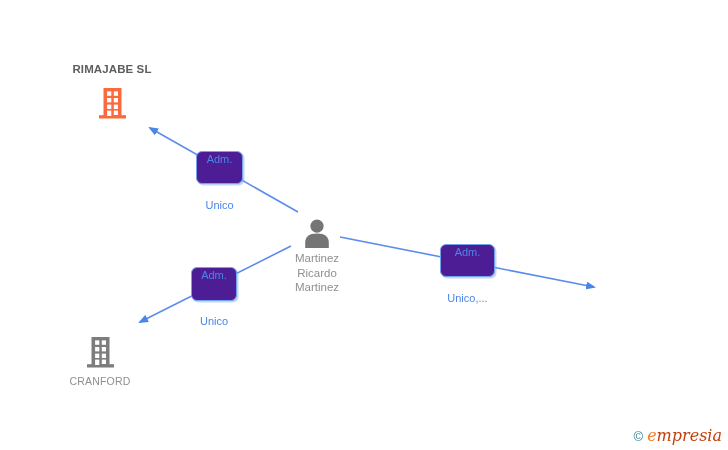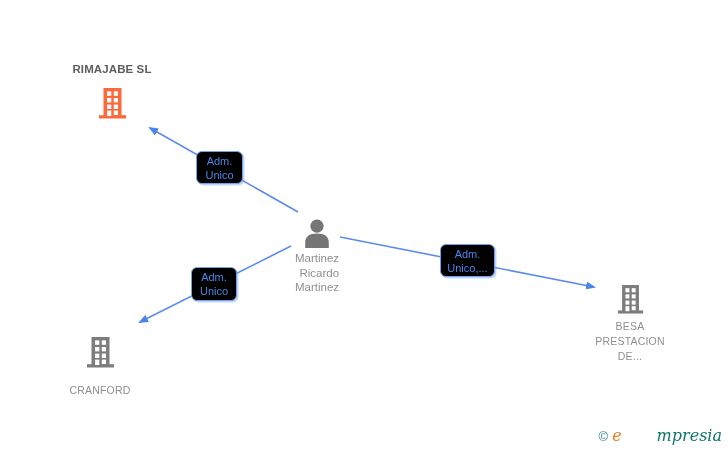--- a/index.html
+++ b/index.html
@@ -13,46 +13,46 @@
   #node-rimajabe { left:37px; top:62px;  width:150px; }
   #node-person   { left:242px; top:219px; width:150px; }
   #node-cranford { left:25px;  top:337px; width:150px; }
   #node-besa     { left:555px; top:285px; width:150px; }
 
   .company-label { text-align:center; color:#8f8f8f; font-size:10.5px; line-height:15px; letter-spacing:0.2px; }
   .company-label.bold { color:#5e5e5e; font-weight:bold; font-size:11.5px; line-height:14px; letter-spacing:0.1px; }
   .icon-building { display:block; margin-top:6px; }
   #node-rimajabe .icon-building { margin-top:12px; }
   #node-cranford .icon-building, #node-besa .icon-building { margin-top:0; }
-  #node-cranford .company-label { margin-top:15px; }
+  #node-cranford .company-label { margin-top:6px; }
   #node-besa .company-label { margin-top:5px; }
   .building-orange { color:#fa6a3d; }
   .building-gray   { color:#7d7d7d; }
 
   .person-icon { color:#757575; display:block; }
-  .person-label { margin-top:3px; text-align:right; color:#909090; font-size:11.5px; line-height:14.5px; }
+  .person-label { margin-top:3px; text-align:center; color:#909090; font-size:11.5px; line-height:14.5px; }
 
   .edge-label {
     position:absolute; z-index:3; box-sizing:border-box;
-    background:#000000; border:1.6px solid #74a2ee; border-radius:6px;
+    background:#4c1d95; border:1.6px solid #74a2ee; border-radius:6px;
     box-shadow:1.5px 1.5px 0 rgba(116,162,238,0.45);
     color:#4a86e8; font-size:11px; line-height:14px; text-align:center;
-    display:flex; flex-direction:column; justify-content:center;
+    display:flex; flex-direction:column; gap:32px;
   }
   #edge-label-top   { left:196px; top:151px; width:47px; height:33px; }
   #edge-label-left  { left:191px; top:267px; width:46px; height:34px; }
   #edge-label-right { left:440px; top:244px; width:55px; height:33px; }
 
   .brand-logo {
     position:absolute; right:6px; bottom:4px; z-index:2; cursor:pointer;
     font-family:"DejaVu Serif", serif; font-style:italic; font-size:16px; line-height:18px;
   }
   .brand-logo .copy { color:#2e7e8f; font-style:normal; font-size:13px; margin-right:4px; font-family:"Liberation Sans", sans-serif; }
   .brand-logo .e    { color:#f07c21; }
-  .brand-logo .rest { color:#0f766e;margin-left:35px; }
+  .brand-logo .rest { color:#c2410c; }
 </style>
 </head>
 <body>
 
 <div class="canvas">
 
   <svg class="edges" width="728" height="450" viewBox="0 0 728 450">
     <defs>
       <marker id="arrow" viewBox="0 0 10 8" markerWidth="10" markerHeight="8" refX="8" refY="4" orient="auto" markerUnits="userSpaceOnUse">
         <path d="M0,0 L10,4 L0,8 z" fill="#4a86e8"></path>
@@ -102,39 +102,20 @@
       <rect x="8.1" y="16.6" width="4.2" height="4.4" fill="#fff"></rect>
       <rect x="14.8" y="16.6" width="4.2" height="4.4" fill="#fff"></rect>
       <rect x="8.1" y="22.6" width="4.2" height="5.4" fill="#fff"></rect>
       <rect x="14.8" y="22.6" width="4.2" height="4.4" fill="#fff"></rect>
     </svg>
     <div class="company-label">
       <div>CRANFORD</div>
     </div>
   </div>
 
-  <div class="node" id="node-besa">
-    <svg class="icon-building building-gray" width="27" height="29" viewBox="0 0 27 31">
-      <rect x="4.5" y="0" width="18" height="28" fill="currentColor"></rect>
-      <rect x="0" y="27.2" width="27" height="3.3" fill="currentColor"></rect>
-      <rect x="8.1" y="3.4" width="4.2" height="4.4" fill="#fff"></rect>
-      <rect x="14.8" y="3.4" width="4.2" height="4.4" fill="#fff"></rect>
-      <rect x="8.1" y="10.0" width="4.2" height="4.4" fill="#fff"></rect>
-      <rect x="14.8" y="10.0" width="4.2" height="4.4" fill="#fff"></rect>
-      <rect x="8.1" y="16.6" width="4.2" height="4.4" fill="#fff"></rect>
-      <rect x="14.8" y="16.6" width="4.2" height="4.4" fill="#fff"></rect>
-      <rect x="8.1" y="22.6" width="4.2" height="5.4" fill="#fff"></rect>
-      <rect x="14.8" y="22.6" width="4.2" height="4.4" fill="#fff"></rect>
-    </svg>
-    <div class="company-label">
-      <div>BESA</div>
-      <div>PRESTACION</div>
-      <div>DE...</div>
-    </div>
-  </div>
 
   <div class="edge-label" id="edge-label-top">
     <div>Adm.</div>
     <div>Unico</div>
   </div>
   <div class="edge-label" id="edge-label-left">
     <div>Adm.</div>
     <div>Unico</div>
   </div>
   <div class="edge-label" id="edge-label-right">

